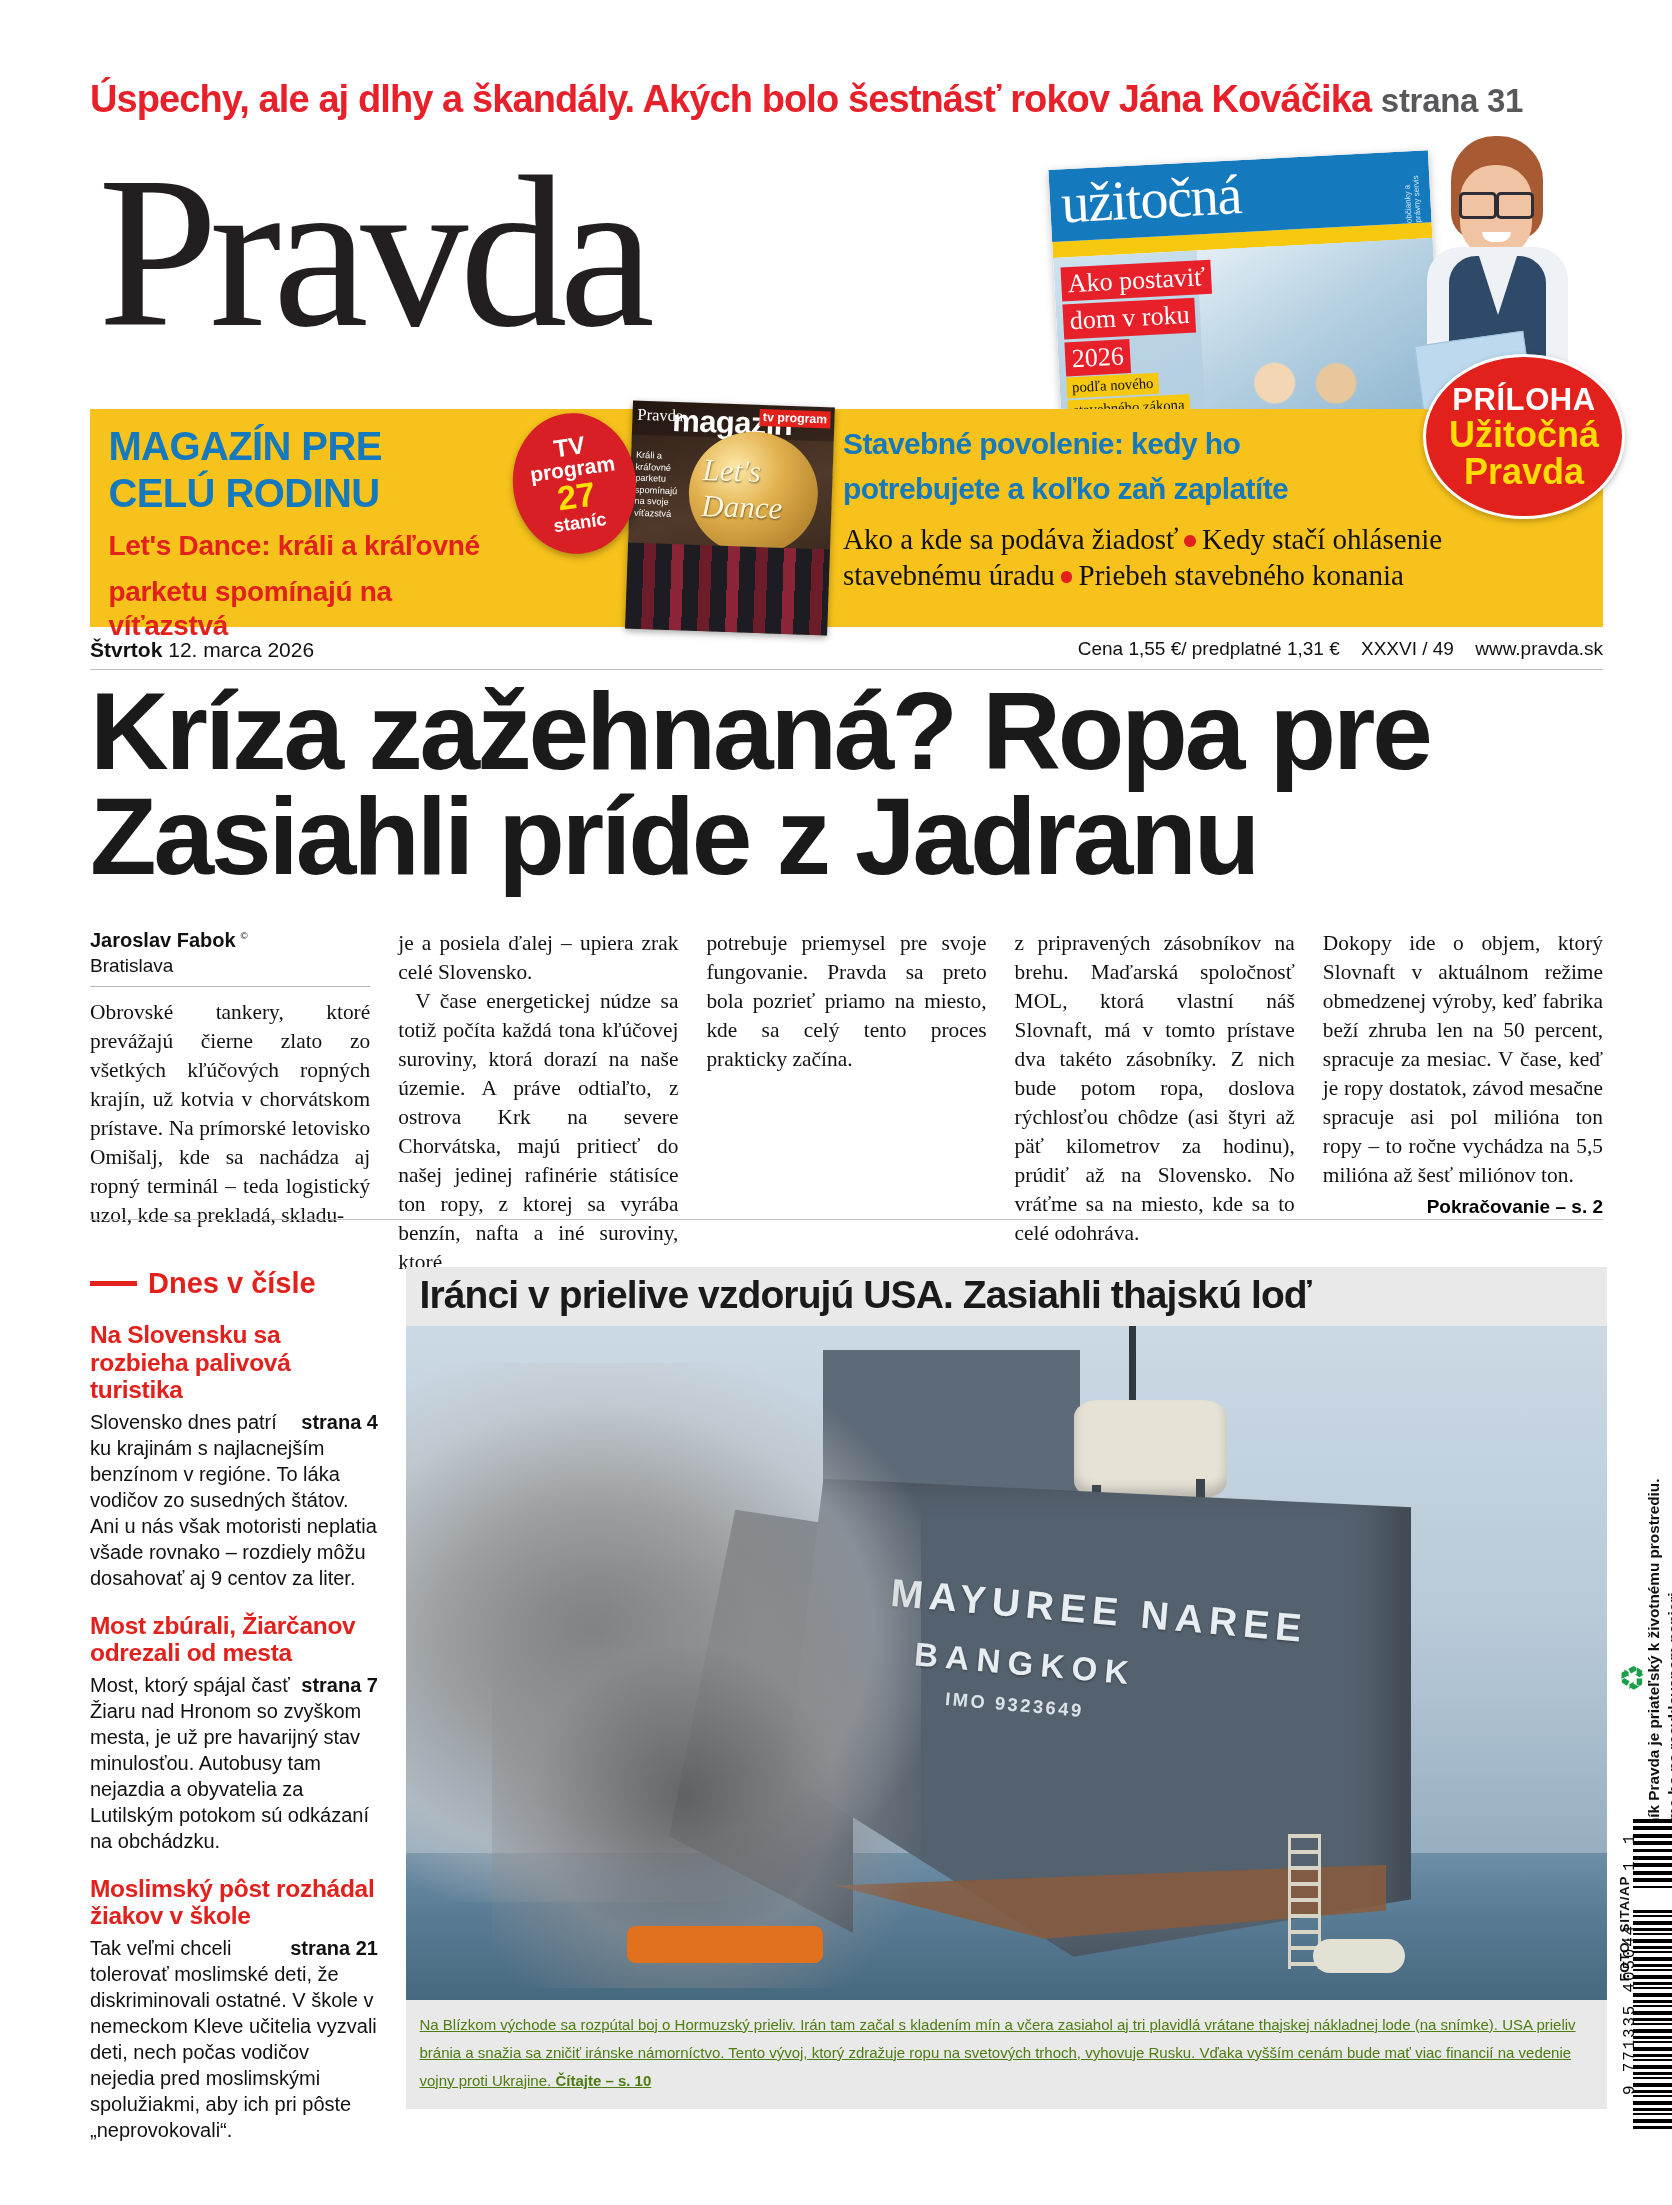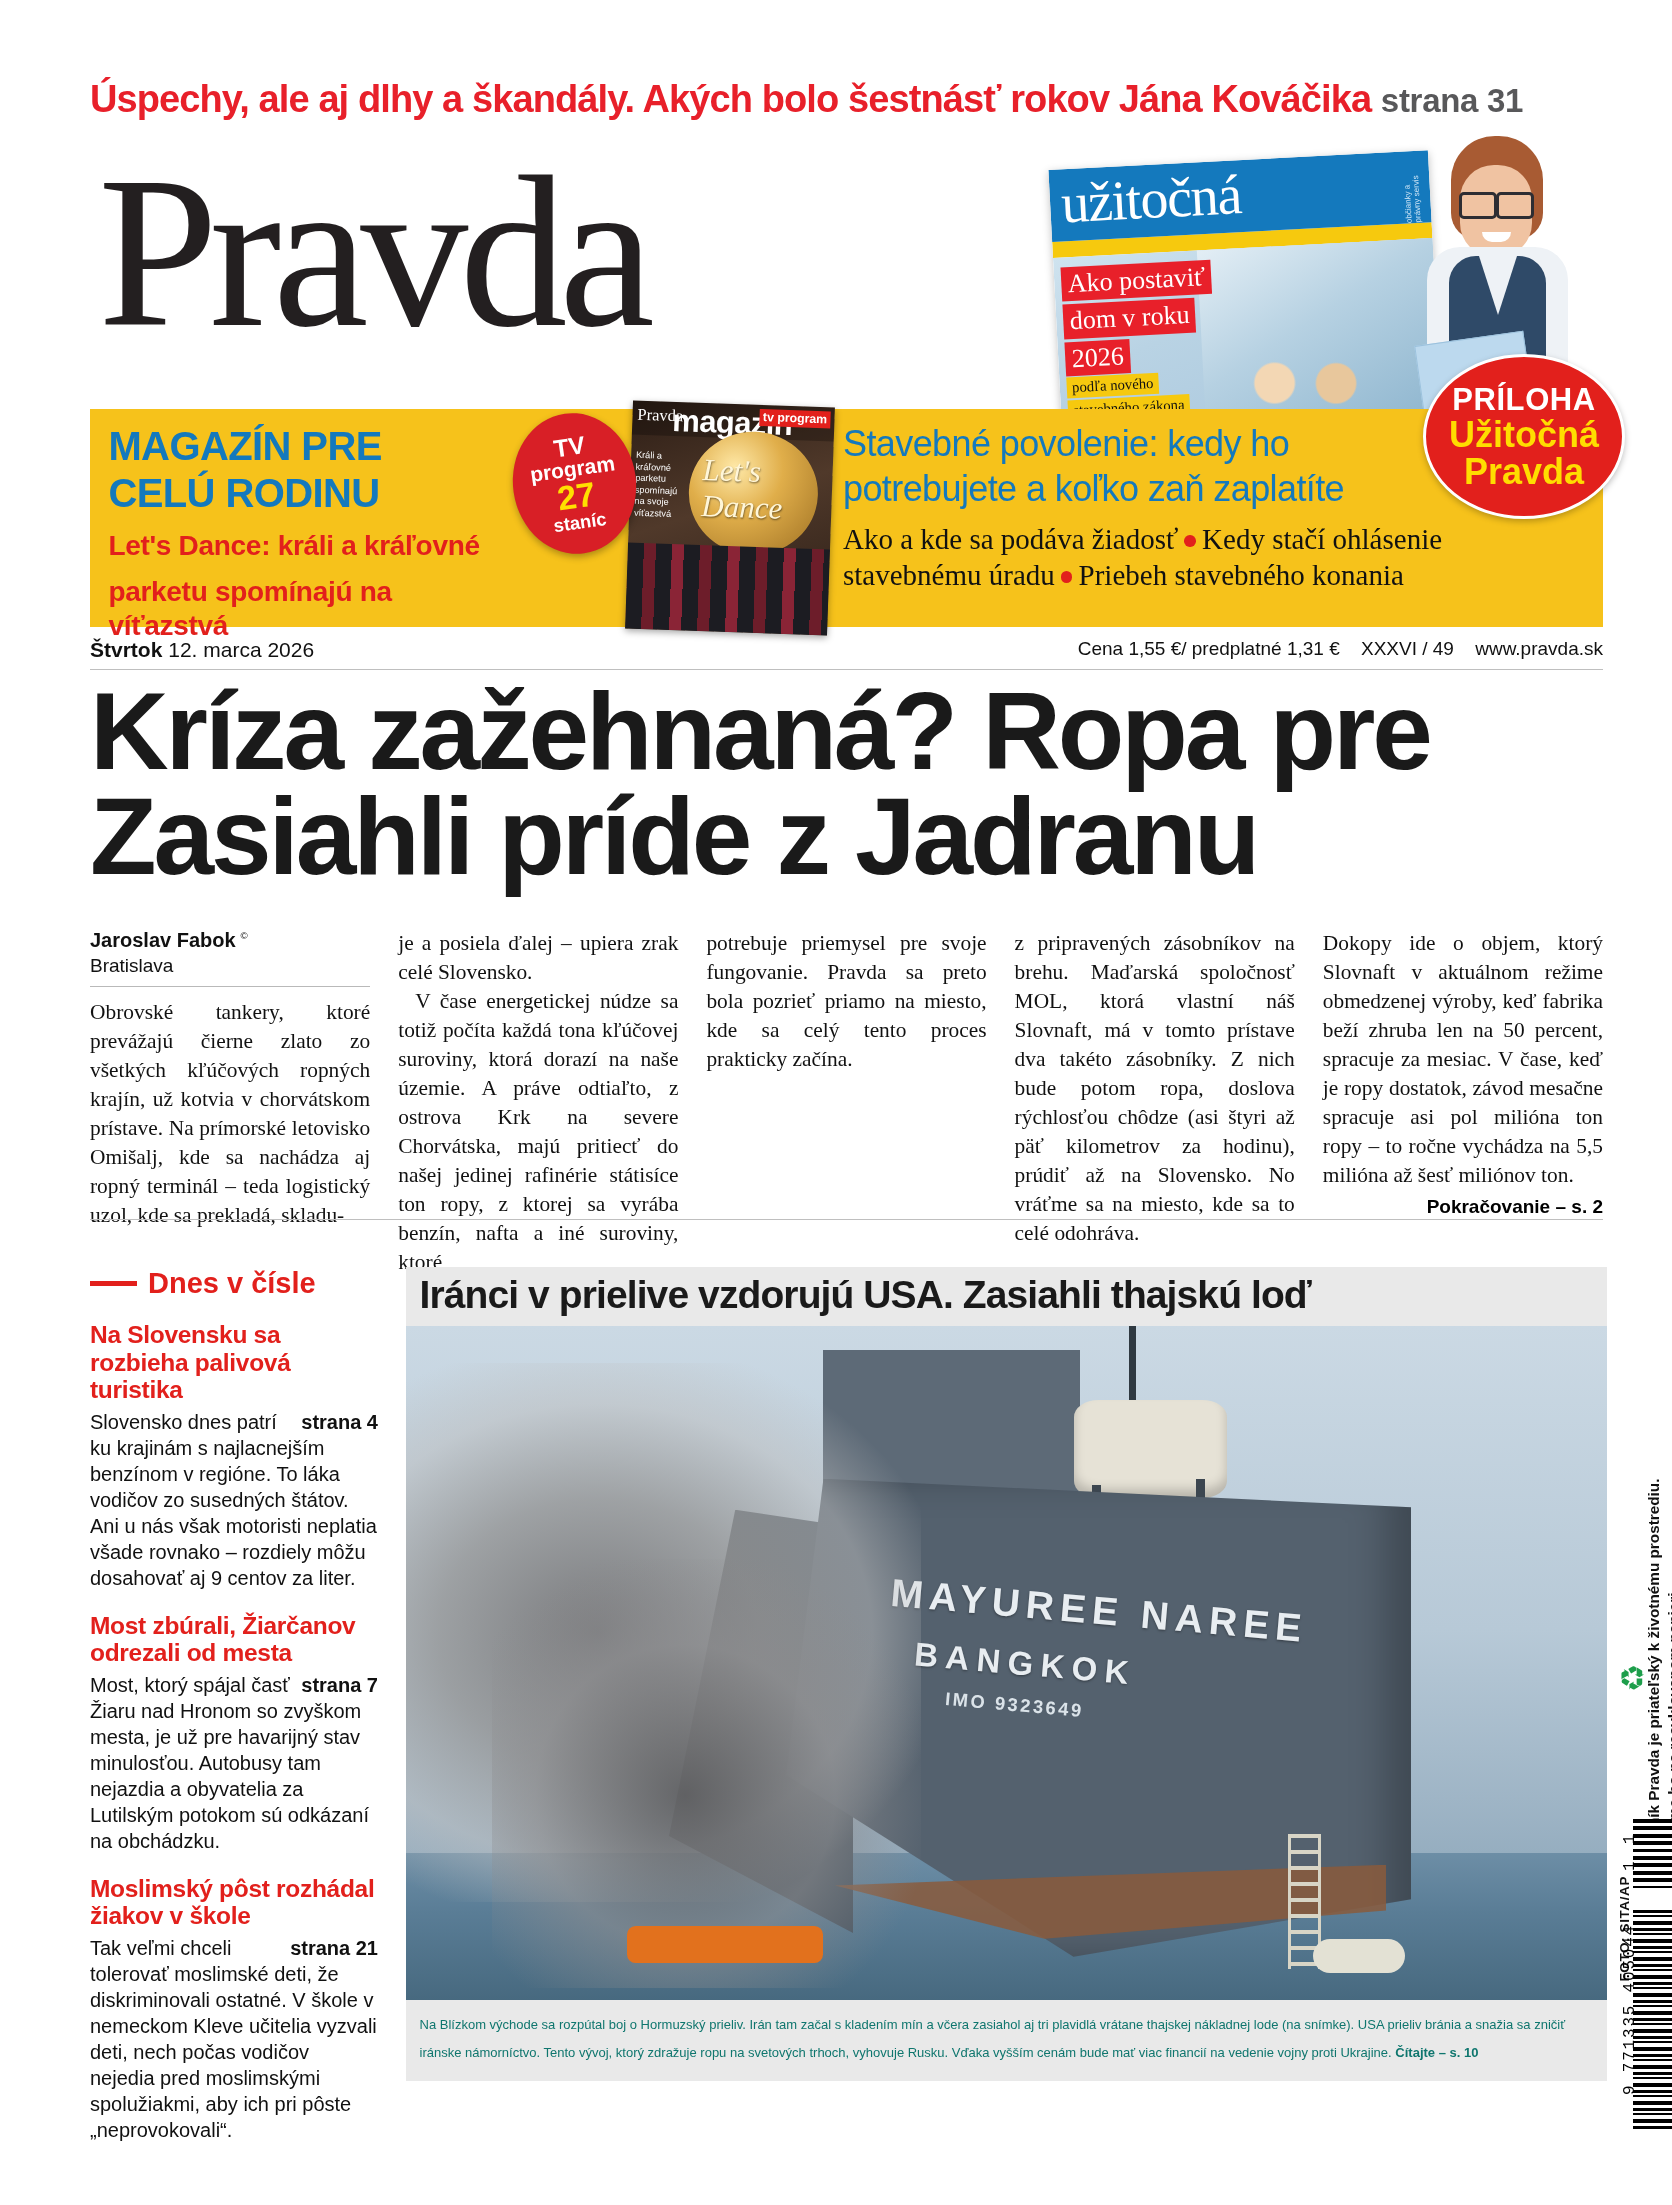--- a/index.html
+++ b/index.html
@@ -81,21 +81,21 @@
      line-height:12.3px;padding:2.5px 3.7px;text-align:center;}
   .magcov .mc-ball{position:absolute;left:59px;top:27px;width:129px;height:123px;border-radius:50%;
      background:radial-gradient(circle at 35% 30%,#ffe9a8 0%,#e0ae4a 40%,#9d6f22 100%);}
   .magcov .mc-ld{position:absolute;left:72px;top:49px;color:#fff6d8;font-family:"Liberation Serif",serif;
      font-style:italic;font-size:31px;text-shadow:0.6px 1.2px 1.8px rgba(0,0,0,.5);}
   .magcov .mc-kv{position:absolute;left:4.9px;top:49px;width:49px;color:#fff;font-size:9.2px;line-height:11.6px;}
   .magcov .mc-people{position:absolute;left:0;bottom:0;width:100%;height:86px;
      background:repeating-linear-gradient(90deg,#1c1c22 0 16px,#6d1d2a 16px 28px,#1c1c22 28px 44px,#8a2436 44px 56px);}
 
   .promo-right{position:absolute;left:753px;top:12.3px;width:729px;}
-  .promo-right .blue{color:#1479bd;font-weight:normal;font-size:36px;line-height:45px;letter-spacing:-0.6px;}
+  .promo-right .blue{color:#1479bd;font-weight:bold;font-size:30px;line-height:45px;letter-spacing:-0.6px;}
   .promo-right .black{color:#111;font-size:29px;line-height:36px;margin-top:9.8px;font-family:"Liberation Serif",serif;}
   .dot{display:inline-block;width:11.6px;height:11.6px;border-radius:50%;background:#e2201c;margin:0 6.1px 2.5px 6.1px;}
 
   
   .dateline{position:absolute;left:58px;top:638px;width:1513px;height:31px;
      border-bottom:1.8px solid #bfbfbf;display:flex;justify-content:space-between;align-items:flex-start;}
   .dateline .dl-left{font-size:21px;color:#111;}
   .dateline .dl-left b{font-weight:bold;}
   .dateline .dl-right{font-size:19px;color:#111;}
   .dateline .dl-right span{margin-left:16px;}
@@ -153,21 +153,21 @@
   .superstruct{position:absolute;left:417px;top:24.5px;width:257px;height:141px;background:#5d6a77;}
   .lifeboat{position:absolute;left:668px;top:74px;width:153px;height:98px;border-radius:24.5px/17px;background:#e6e2d6;
      box-shadow:inset 0 -8.6px 11px rgba(0,0,0,.2);}
   .davit{position:absolute;left:686px;top:159px;width:8.6px;height:98px;background:#3c4650;}
   .davit2{position:absolute;left:790px;top:153px;width:8.6px;height:98px;background:#3c4650;}
   .mast{position:absolute;left:723px;top:-6.1px;width:7.4px;height:86px;background:#2f3941;}
   .orangeboat{position:absolute;left:221px;top:600px;width:196px;height:37px;background:#e2711d;border-radius:8.6px;}
   .raft{position:absolute;left:907px;top:613px;width:92px;height:34px;background:#e3e1d4;border-radius:17px;}
   .ladder{position:absolute;left:882px;top:508px;width:27px;height:135px;
      background:repeating-linear-gradient(180deg,#d8d5c6 0 3.7px,transparent 3.7px 16px);border-left:3.1px solid #d8d5c6;border-right:3.1px solid #d8d5c6;}
-  .photocap{background:#e9e9e9;padding:11px 13.5px 14.7px 13.5px;font-size:13px;line-height:28px;color:#0f766e;}
+  .photocap{background:#e9e9e9;padding:11px 13.5px 14.7px 13.5px;font-size:15px;line-height:28px;color:#4d7c0f;text-decoration:underline;}
   .photocap b{font-weight:bold;}
 
   
   .fotocred{position:absolute;left:1585px;top:1876px;font-weight:bold;font-size:13.5px;color:#111;
      writing-mode:vertical-rl;transform:rotate(180deg);letter-spacing:0.6px;}
   .recyc{position:absolute;left:1584px;top:1464px;width:74px;height:392px;}
   .recyc .txt{position:absolute;left:28px;top:0;writing-mode:vertical-rl;transform:rotate(180deg);
      font-size:15.3px;line-height:19.6px;color:#111;font-weight:bold;}
   .recyc .glyph{position:absolute;left:2.5px;top:195px;color:#1d9e4b;font-size:32px;transform:rotate(-90deg);}
   .barcode{position:absolute;left:1589px;top:1910px;width:67px;height:245px;}

